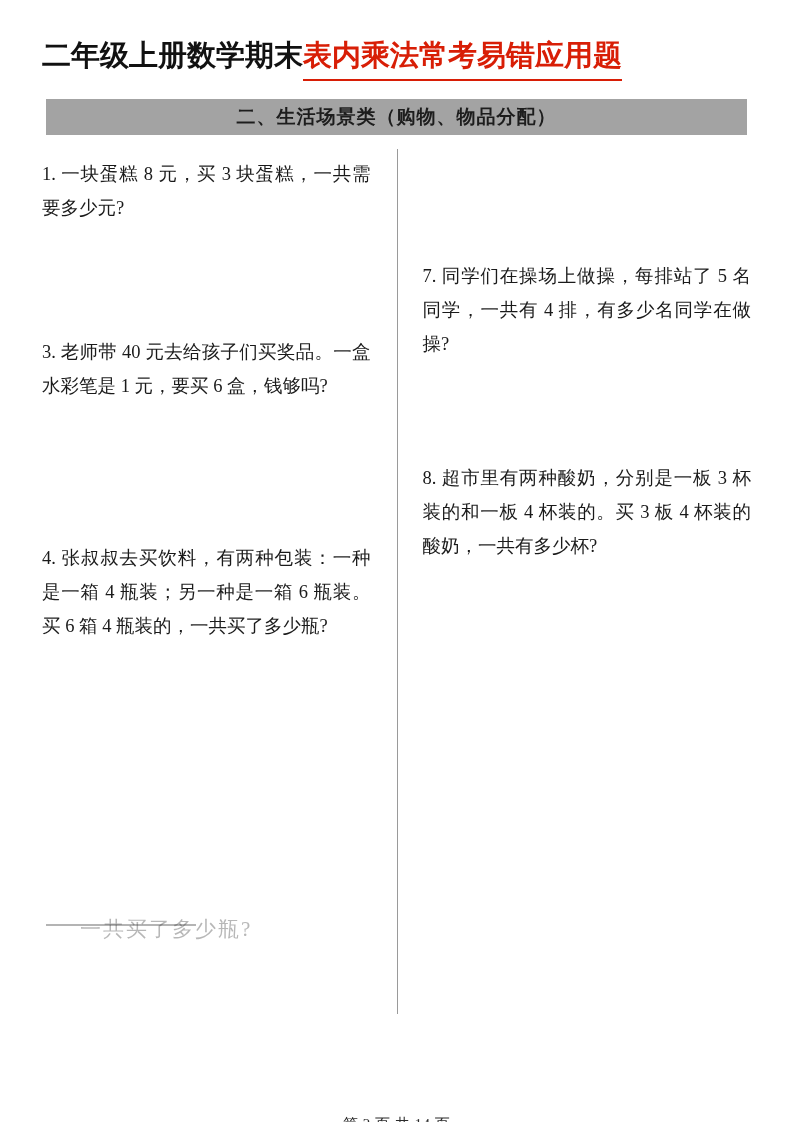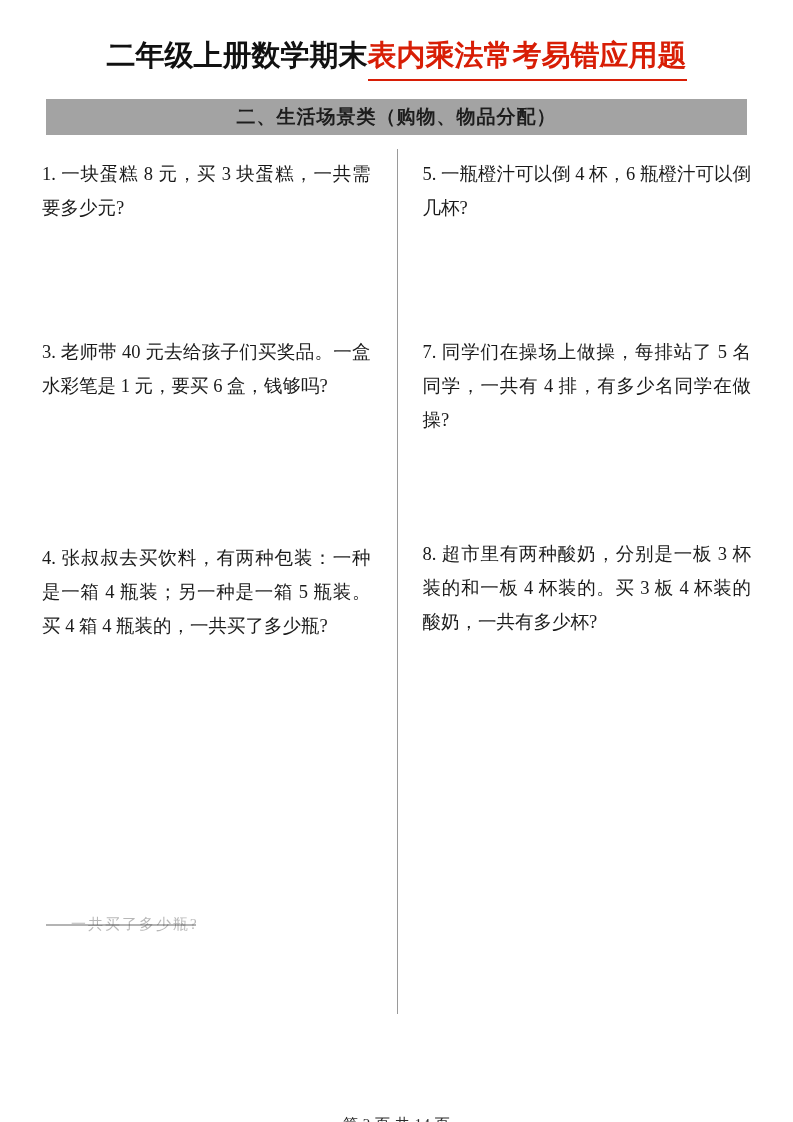--- a/index.html
+++ b/index.html
@@ -20,21 +20,20 @@
     width: 793px;
     height: 1122px;
     box-sizing: border-box;
     padding: 0 42px;
   }
 
   
   .title-row {
     display: flex;
     align-items: baseline;
-    justify-content: center;
     margin-top: 36px;
     white-space: nowrap;
   }
   .title-black {
     font-family: "Liberation Serif", serif;
     font-weight: bold;
     font-size: 29px;
     letter-spacing: 0px;
     color: #111111;
   }
@@ -114,27 +113,27 @@
     position: absolute;
     left: 46px;
     top: 888px;
     width: 150px;
     height: 2px;
     background: #777;
     opacity: 0.55;
   }
   .smudge2 {
     position: absolute;
-    left: 71px;
+    left: 80px;
     top: 879px;
     width: 72px;
     height: 12px;
     opacity: 0.35;
     color: #333;
-    font-size: 15px;
+    font-size: 21px;
     font-family: "Liberation Serif", serif;
     letter-spacing: 2px;
     white-space: nowrap;
   }
 
   
   .footer {
     position: absolute;
     left: 0;
     right: 0;
@@ -159,25 +158,24 @@
   <div class="section-banner">
     <span>二、生活场景类（购物、物品分配）</span>
   </div>
 
   <div class="columns">
     <div class="divider"></div>
 
     <div class="col col-left">
       <div class="q q-l1">1. 一块蛋糕 8 元，买 3 块蛋糕，一共需要多少元?</div>
       <div class="q q-l3">3. 老师带 40 元去给孩子们买奖品。一盒水彩笔是 1 元，要买 6 盒，钱够吗?</div>
-      <div class="q q-l4">4. 张叔叔去买饮料，有两种包装：一种是一箱 4 瓶装；另一种是一箱 5 瓶装。买 4 箱 4 瓶装的，一共买了多少瓶?</div>
+      <div class="q q-l4">4. 张叔叔去买饮料，有两种包装：一种是一箱 4 瓶装；另一种是一箱 6 瓶装。买 6 箱 4 瓶装的，一共买了多少瓶?</div>
     </div>
 
     <div class="col col-right">
-      <div class="q q-r5">5. 一瓶橙汁可以倒 4 杯，6 瓶橙汁可以倒几杯?</div>
       <div class="q q-r7">7. 同学们在操场上做操，每排站了 5 名同学，一共有 4 排，有多少名同学在做操?</div>
       <div class="q q-r8">8. 超市里有两种酸奶，分别是一板 3 杯装的和一板 4 杯装的。买 3 板 4 杯装的酸奶，一共有多少杯?</div>
     </div>
   </div>
 
   <div class="smudge"></div>
   <div class="smudge2">一共买了多少瓶?</div>
 
   <div class="footer">第 2 页  共 14 页</div>
 

